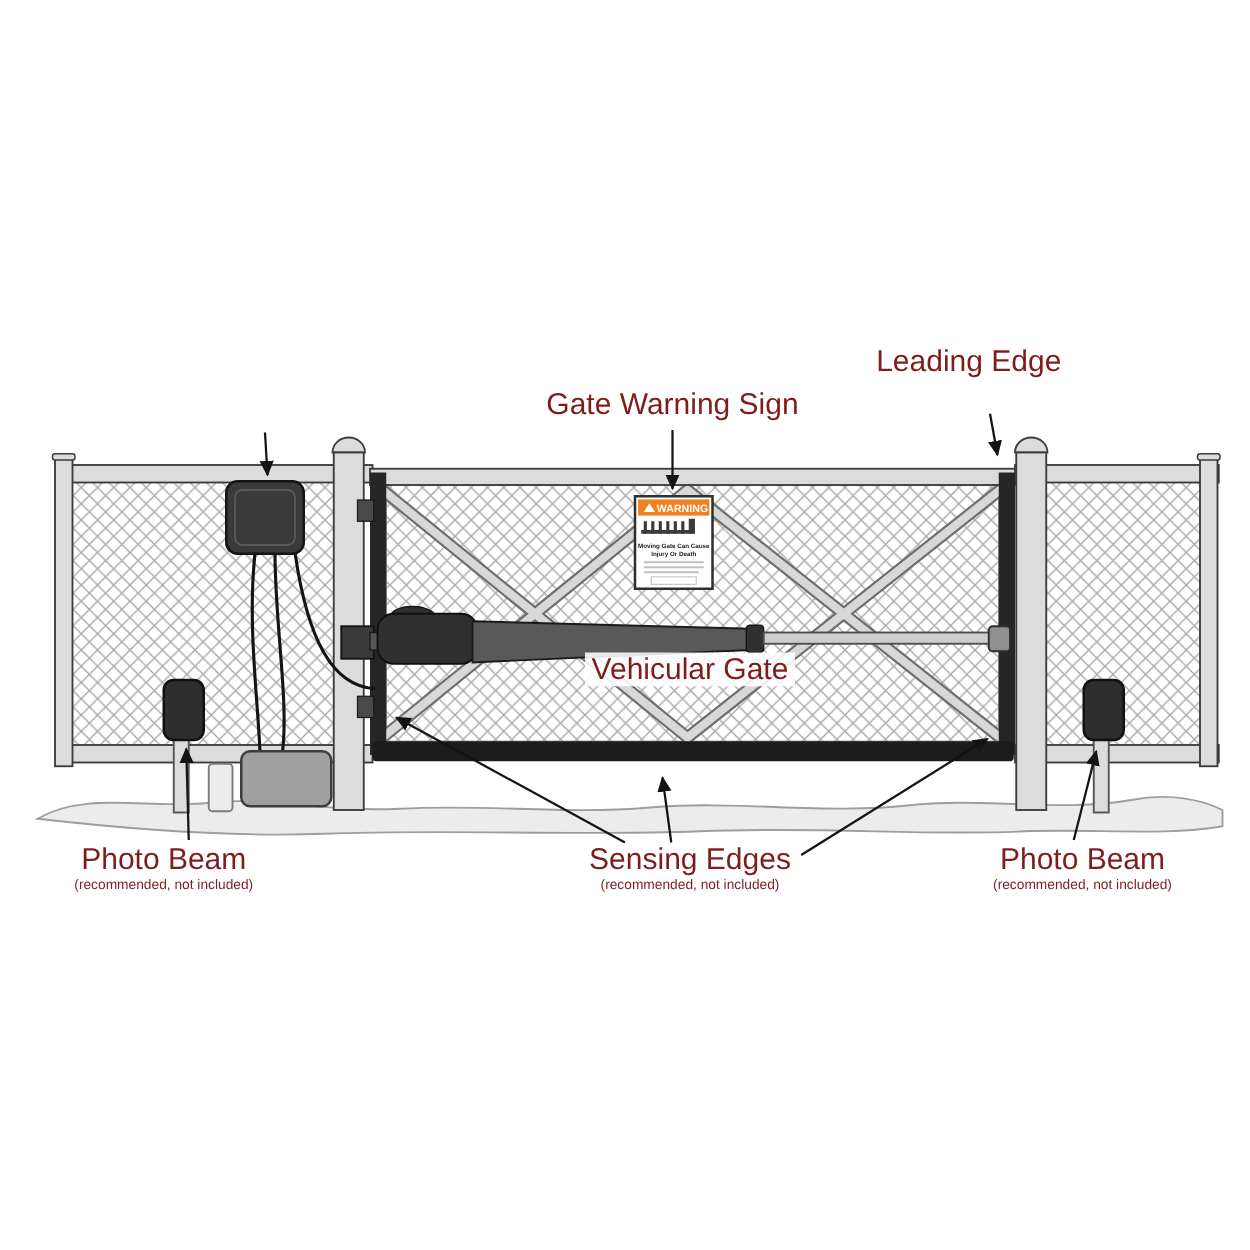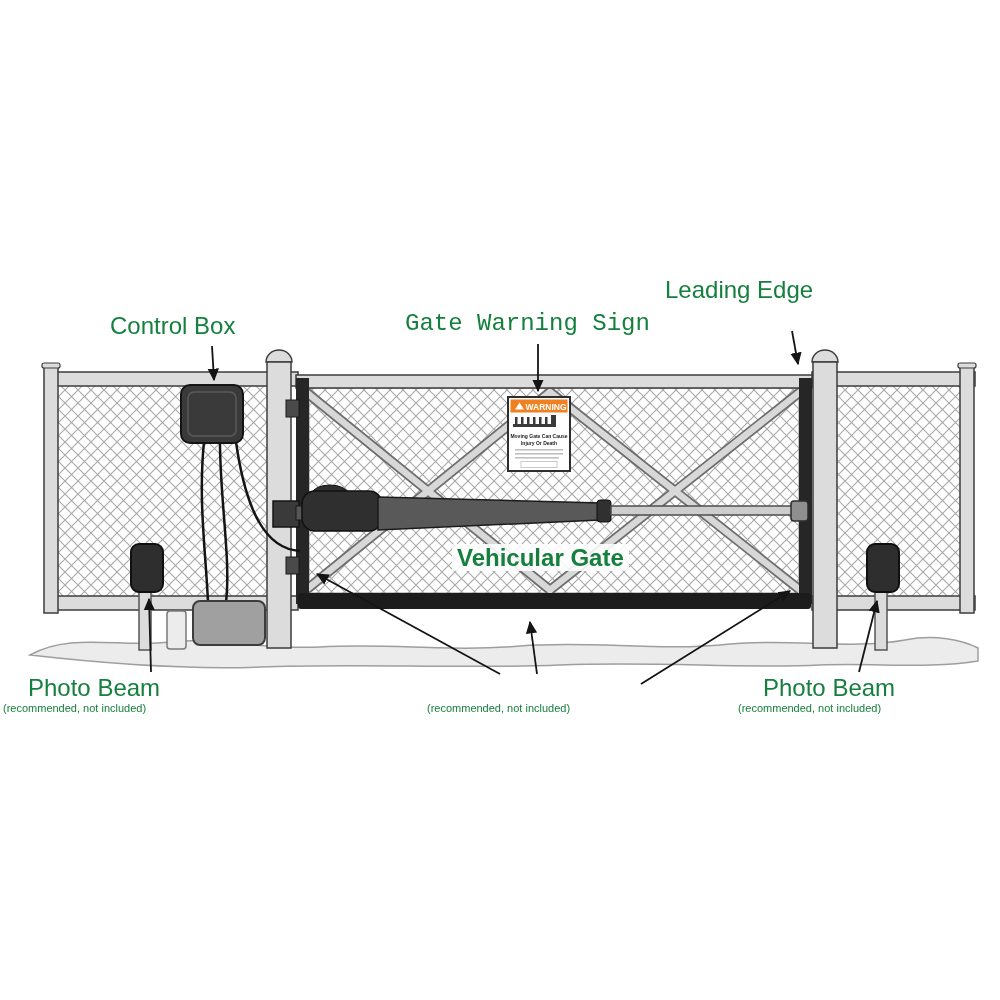--- a/index.html
+++ b/index.html
@@ -3,21 +3,21 @@
 <meta charset="utf-8">
 <style>
   html, body { margin:0; padding:0; background:#ffffff; }
   body {
     width:1000px; height:1000px; overflow:hidden;
     font-family:"Liberation Sans", sans-serif;
     color:#111111;
   }
   .stage { position:relative; width:1000px; height:1000px; background:#ffffff; }
   .stage svg { position:absolute; left:0; top:0; }
-  .label { position:absolute; color:#15803d; line-height:1.12; }
+  .label { position:absolute; text-align:center; color:#7f1d1d; line-height:1.12; }
   .label-main { font-size:24px; }
   .label-sub  { font-size:11px; }
   .vg-bg { background:rgba(255,255,255,0.88); padding:0 5px; }
 </style>
 </head>
 <body>
 
 <div class="stage">
 
   <svg width="1000" height="1000" viewBox="0 0 1000 1000">
@@ -142,33 +142,33 @@
       <path d="M538,344 L538,391" marker-end="url(#arrow)"></path>
       <path d="M792,331 L798,364" marker-end="url(#arrow)"></path>
       <path d="M151,672 L149,599" marker-end="url(#arrow)"></path>
       <path d="M500,674 L317,574" marker-end="url(#arrow)"></path>
       <path d="M537,674 L530,622" marker-end="url(#arrow)"></path>
       <path d="M641,684 L790,591" marker-end="url(#arrow)"></path>
       <path d="M859,672 L877,601" marker-end="url(#arrow)"></path>
     </g>
   </svg>
 
-  <div class="label label-main" style="left:110px; top:313px; width:205px;">Control Box</div>
 
-  <div class="label label-main" style="left:405px; top:311px; width:266px;font-family:Liberation Mono, monospace;">Gate Warning Sign</div>
+  <div class="label label-main" style="left:405px; top:311px; width:266px;">Gate Warning Sign</div>
 
   <div class="label label-main" style="left:665px; top:277px; width:220px;">
     <div>Leading Edge</div>
   </div>
 
-  <div class="label label-main" style="left:452px; top:545px; width:200px;font-weight:bold;">
+  <div class="label label-main" style="left:452px; top:523px; width:200px;">
     <span class="vg-bg">Vehicular Gate</span>
   </div>
 
   <div class="label label-main" style="left:28px; top:675px; width:206px;">Photo Beam</div>
   <div class="label label-sub" style="left:3px; top:702px; width:256px;">(recommended, not included)</div>
 
+  <div class="label label-main" style="left:432px; top:675px; width:240px;">Sensing Edges</div>
   <div class="label label-sub" style="left:427px; top:702px; width:250px;">(recommended, not included)</div>
 
   <div class="label label-main" style="left:763px; top:675px; width:206px;">Photo Beam</div>
   <div class="label label-sub" style="left:738px; top:702px; width:256px;">(recommended, not included)</div>
 
 </div>
 
 </body></html>

